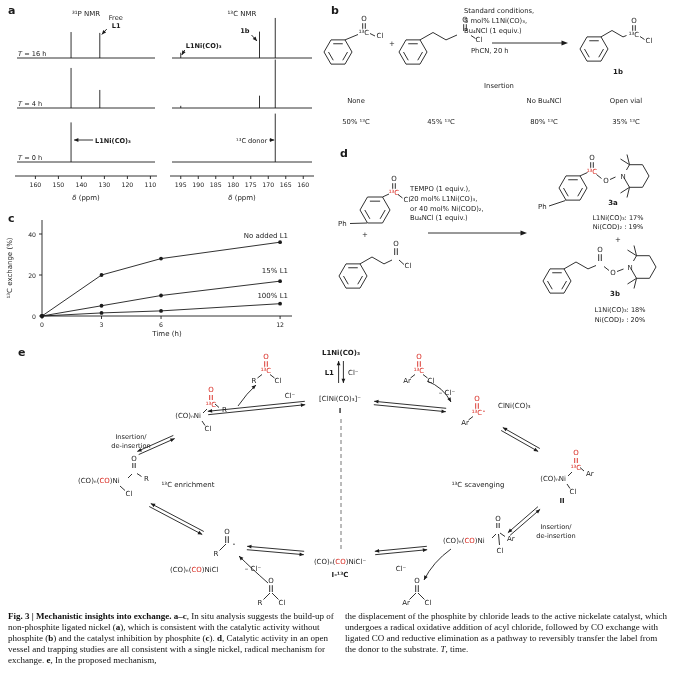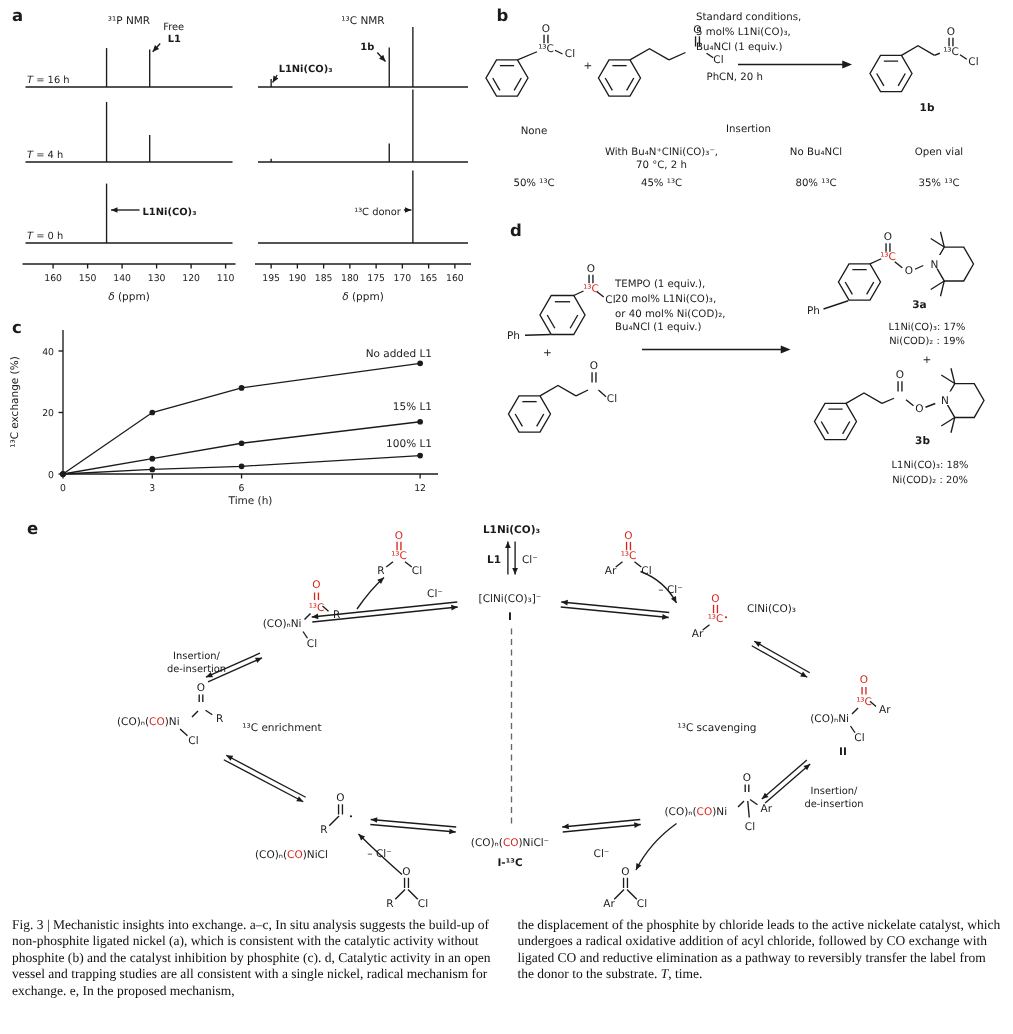--- a/index.html
+++ b/index.html
@@ -14,21 +14,21 @@
   .fs5{font-size:5px;}.fs6{font-size:6.2px;}.fs65{font-size:6.6px;}.fs7{font-size:7px;}
   .bold{font-weight:bold;}.it{font-style:italic;}
   .red{fill:#d8261d;}
   line,polyline,path{stroke:#1b1b1b;stroke-width:0.9;fill:none;}
   polygon{stroke:#1b1b1b;stroke-width:0.9;fill:none;}
   polygon.hd{fill:#1b1b1b;stroke:none;}
   circle{stroke:none;}
   line.redl{stroke:#d8261d;}
   line.dash{stroke-dasharray:4,3;stroke:#666;}
   .cap{font-family:"Liberation Serif",serif;font-size:9px;line-height:11px;color:#111;}
-  .cap .b{font-weight:normal;}.cap .i{font-style:italic;}
+  .cap .b{font-weight:bold;}.cap .i{font-style:italic;}
 </style>
 </head>
 <body>
 
 <div class="fig">
 
   <div class="plabel" style="left:8px;top:4px">a</div>
   <div class="plabel" style="left:331px;top:4px">b</div>
   <div class="plabel" style="left:8px;top:212px">c</div>
   <div class="plabel" style="left:340px;top:147px">d</div>
@@ -157,26 +157,22 @@
       <text x="331" y="33" text-anchor="middle">Cl</text>
     </svg>
   <div class="cond" style="left:531px;top:7px;width:134px;transform:translateX(-50%)">
     <div>Standard conditions,</div>
     <div>5 mol% L1Ni(CO)₃,</div>
     <div>Bu₄NCl (1 equiv.)</div>
   </div>
   <div class="cond" style="left:531px;top:47px;width:120px;transform:translateX(-50%)">PhCN, 20 h</div>
 
   <div class="var" style="left:499px;top:82px;transform:translateX(-50%)">Insertion</div>
-  <div class="var" style="left:356px;top:83px;width:90px;transform:translateX(-50%)">
+  <div class="var" style="left:356px;top:97px;width:90px;transform:translateX(-50%)">
     <div>None</div>
-  </div>
-  <div class="var" style="left:441px;top:97px;width:140px;transform:translateX(-50%)">
-    <div>With Bu₄N⁺ClNi(CO)₃⁻,</div>
-    <div>70 °C, 2 h</div>
   </div>
   <div class="var" style="left:544px;top:97px;width:90px;transform:translateX(-50%)">
     <div>No Bu₄NCl</div>
   </div>
   <div class="var" style="left:626px;top:97px;width:90px;transform:translateX(-50%)">
     <div>Open vial</div>
   </div>
   <div class="var" style="left:356px;top:118px;transform:translateX(-50%)">50% ¹³C</div>
   <div class="var" style="left:441px;top:118px;transform:translateX(-50%)">45% ¹³C</div>
   <div class="var" style="left:544px;top:118px;transform:translateX(-50%)">80% ¹³C</div>

